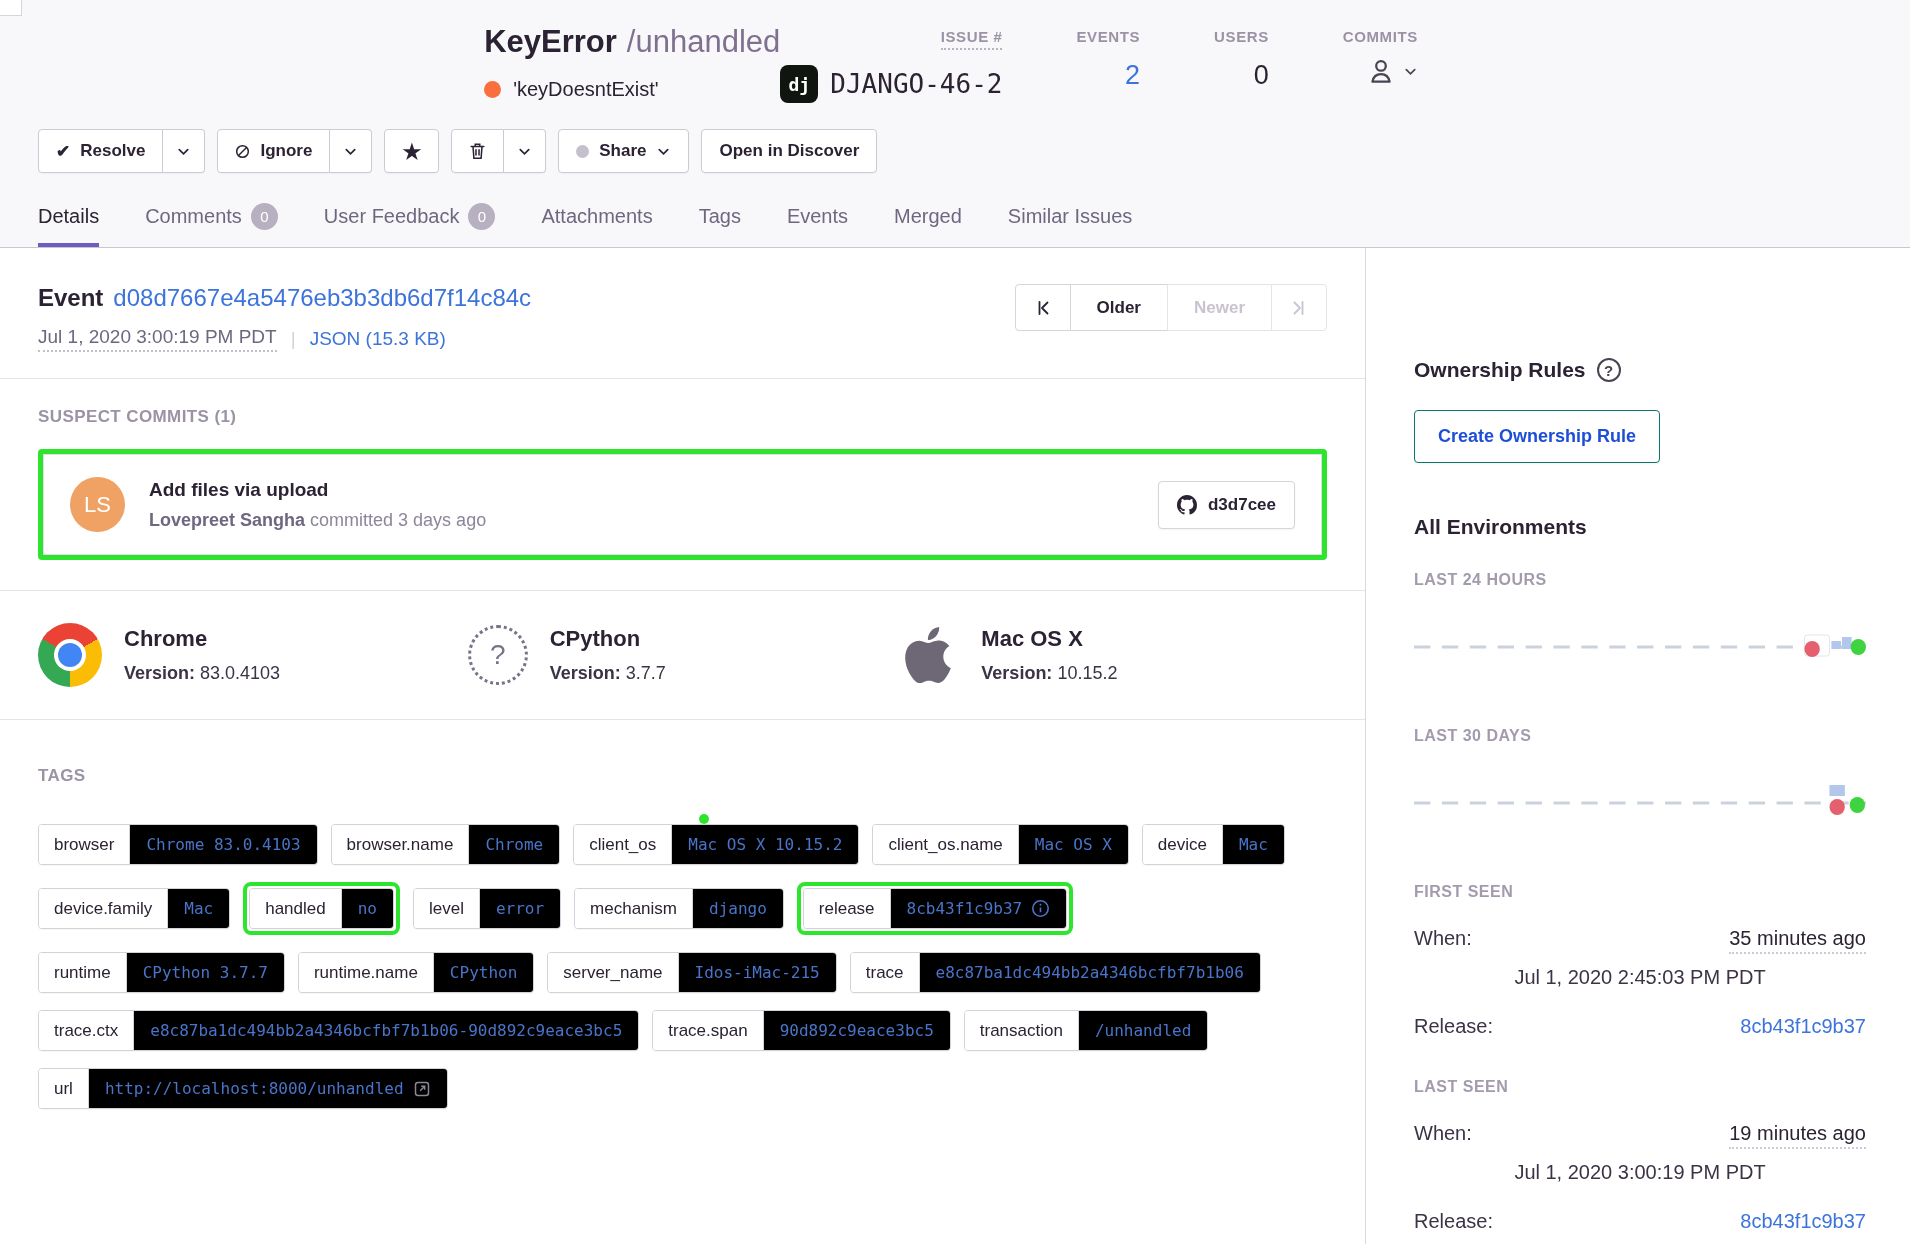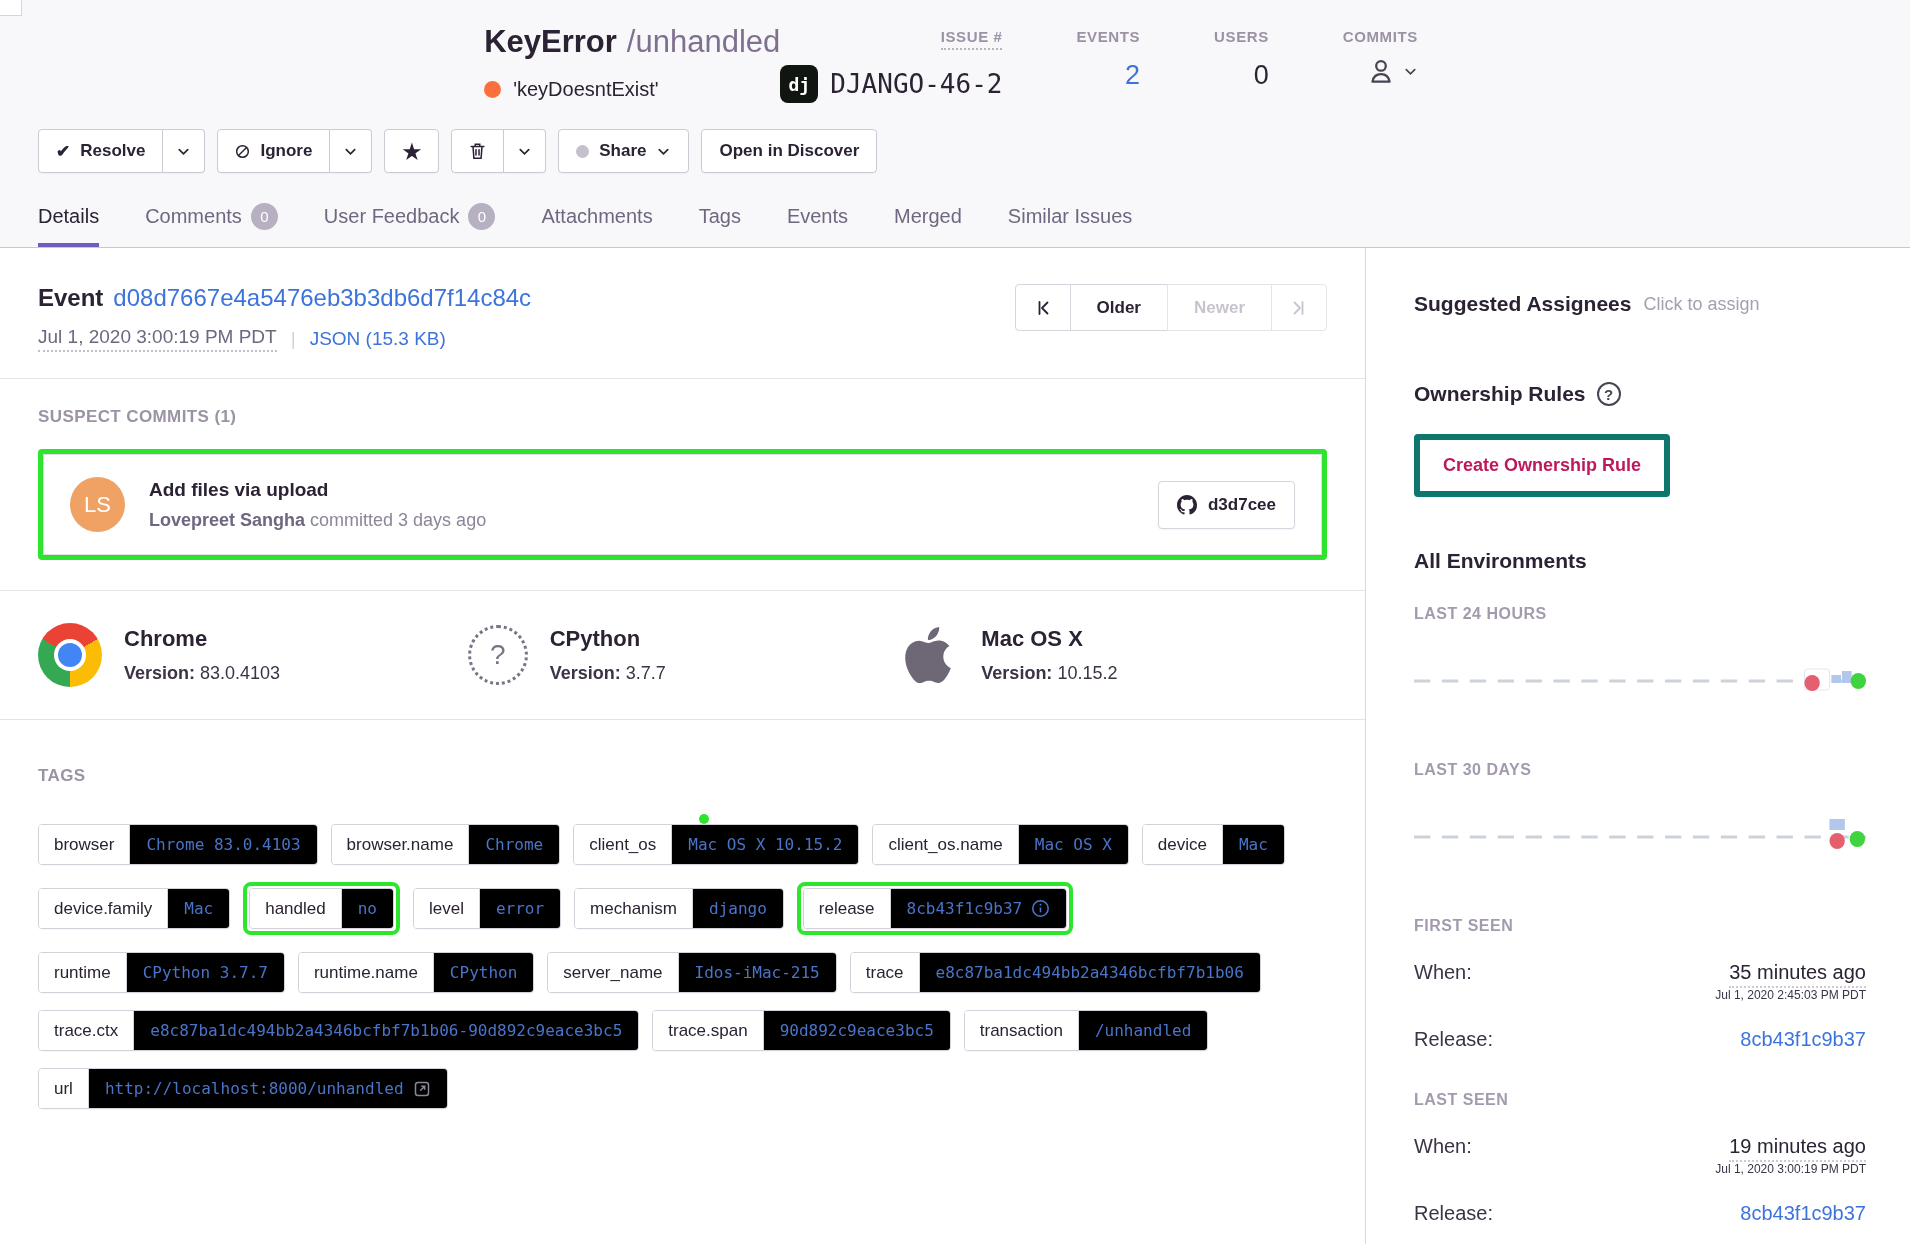--- a/index.html
+++ b/index.html
@@ -123,32 +123,32 @@
   .hl { border:4px solid #2ee52e; border-radius:8px; padding:2px; display:inline-flex; background:transparent; }
   .marker-dot { position:absolute; top:-10px; left:44%; width:10px; height:10px; border-radius:50%;
     background:#2ee52e; }
 
   
   .side-h2 { font-size:21px; font-weight:700; color:#2b2233; display:flex; align-items:center; }
   .hint { font-size:18px; font-weight:400; color:#a79fb0; margin-left:12px; }
   .help-circle { width:24px; height:24px; border:2px solid #4a4352; border-radius:50%; color:#4a4352;
     font-size:15px; font-weight:700; display:inline-flex; align-items:center; justify-content:center;
     margin-left:11px; }
-  .btn-create { margin-top:28px; padding:15px 23px; background:#fff; border:6px solid #0f766e;
-    border-radius:4px; font-weight:700; font-size:18px; color:#be185d;
+  .btn-create { margin-top:28px; padding:15px 23px; background:#fff; border:1px solid #0f766e;
+    border-radius:4px; font-weight:700; font-size:18px; color:#1d4ed8;
     box-shadow:0 1px 2px rgba(40,30,60,.05); cursor:pointer; }
   .mt-ownership { margin-top:66px; }
   .mt-env { margin-top:52px; }
   .range-label { margin-top:32px; font-size:16px; font-weight:700; letter-spacing:.5px; color:#a39bad; }
   .sparkline { margin-top:10px; height:92px; width:100%; }
   .seen-block { margin-top:10px; }
   .seen-row { display:flex; justify-content:space-between; align-items:baseline; font-size:20px;
     color:#3c3346; margin-top:26px; }
   .rel-time { color:#2b2233; border-bottom:2px dotted #cfc9d6; padding-bottom:2px; }
-  .abs-time { text-align:right; font-size:12px; color:#3c3346; }
+  .abs-time { text-align:center; margin-top:12px; font-size:20px; color:#3c3346; }
   .release-link { color:#3d74db; cursor:pointer; }
 </style>
 </head>
 <body>
 
 <div class="corner-artifact"></div>
 
 <header class="issue-header">
   <div class="header-top">
     <div>
@@ -521,24 +521,20 @@
                 </svg>
               </span>
             </span>
           </span>
         </div>
     </section>
 
   </main>
 
   <aside>
-    <h2 class="side-h2">
-      <span>Suggested Assignees</span>
-      <span class="hint">Click to assign</span>
-    </h2>
 
     <h2 class="side-h2 mt-ownership">
       <span>Ownership Rules</span>
       <span class="help-circle">?</span>
     </h2>
     <button class="btn-create">Create Ownership Rule</button>
 
     <h2 class="side-h2 mt-env">All Environments</h2>
 
     <div class="range-label">LAST 24 HOURS</div>

